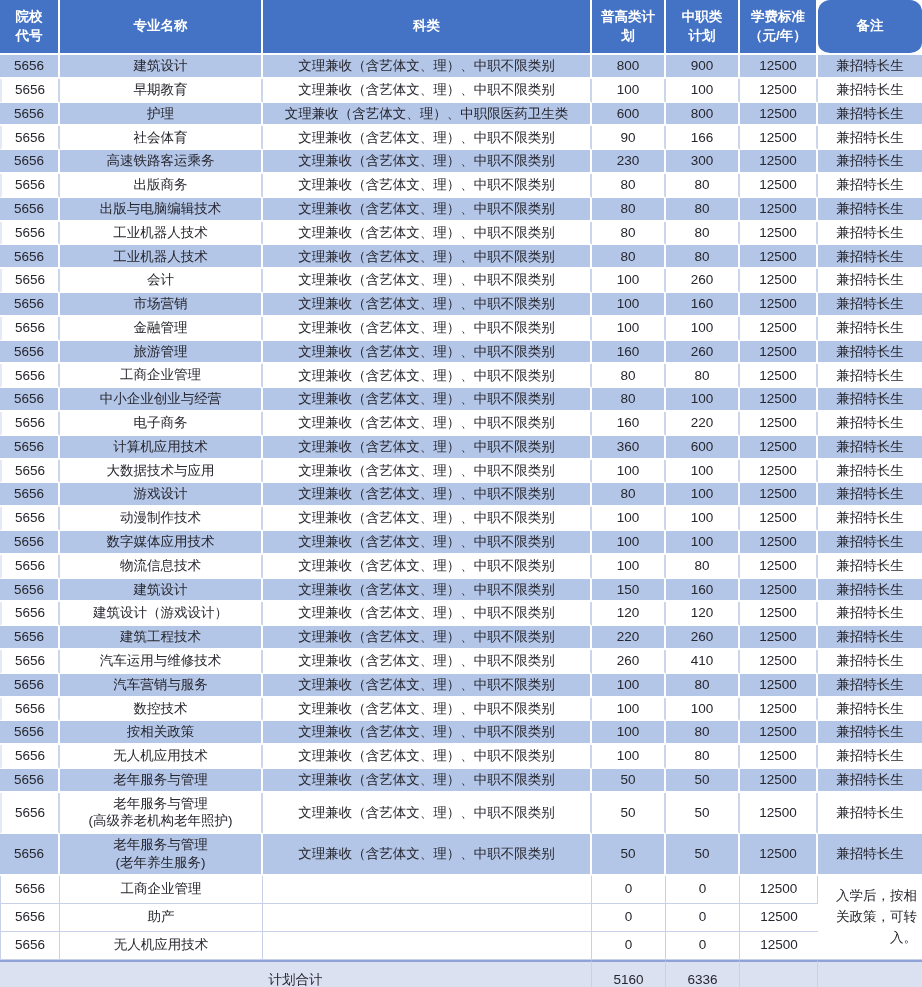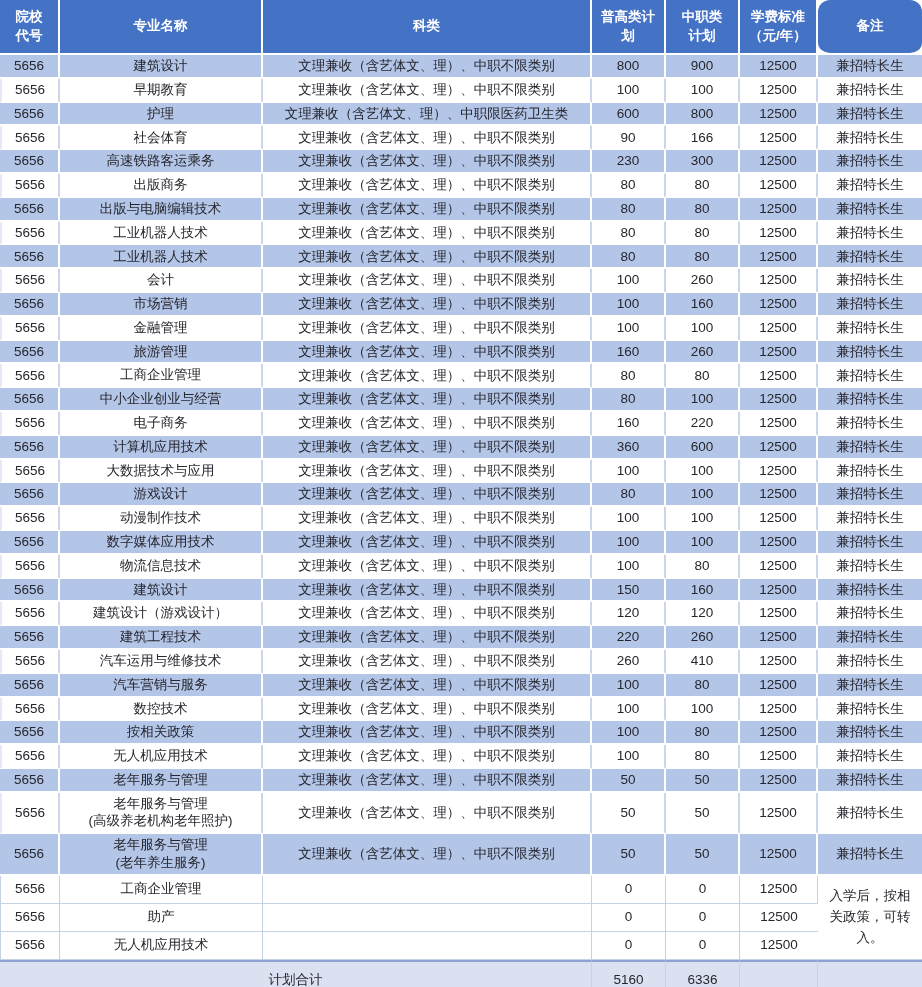--- a/index.html
+++ b/index.html
@@ -16,21 +16,21 @@
   tr.single{height:23.8px;}
   tr.two-line{height:41.5px;}
   tr.transfer{height:28px;}
   tr.total{height:38px;}
   tr.band-blue td{background:#B4C6E7;border-right:2px solid #FFFFFF;border-bottom:2px solid #FFFFFF;border-left:0;}
   tr.band-white td{background:#FFFFFF;border-right:2px solid #CBD5EC;border-bottom:2px solid #FFFFFF;}
   tr.band-white td:first-child{border-left:2px solid #E4E9F5;}
   tr.transfer td{background:#FFFFFF;border-right:1.5px solid #C7D1E8;border-bottom:1.5px solid #C7D1E8;}
   tr.transfer td:first-child{border-left:1.5px solid #C7D1E8;}
   td.c-major{white-space:pre-line;line-height:1.3;}
-  td.note-merged{text-align:center;padding:0 5px;line-height:1.55;background:#FFFFFF;
+  td.note-merged{text-align:right;padding:0 5px;line-height:1.55;background:#FFFFFF;
                  border-right:0;border-bottom:1.5px solid #C7D1E8;}
   tr.total td{background:#DCE1F2;border-top:2px solid #8EA2D8;
               border-right:1.5px solid #C7D1E8;border-bottom:0;}
   tr.total td:last-child{border-right:0;}
   tr td:last-child{border-right:0;}
 </style>
 </head>
 <body>
 
 <table>

